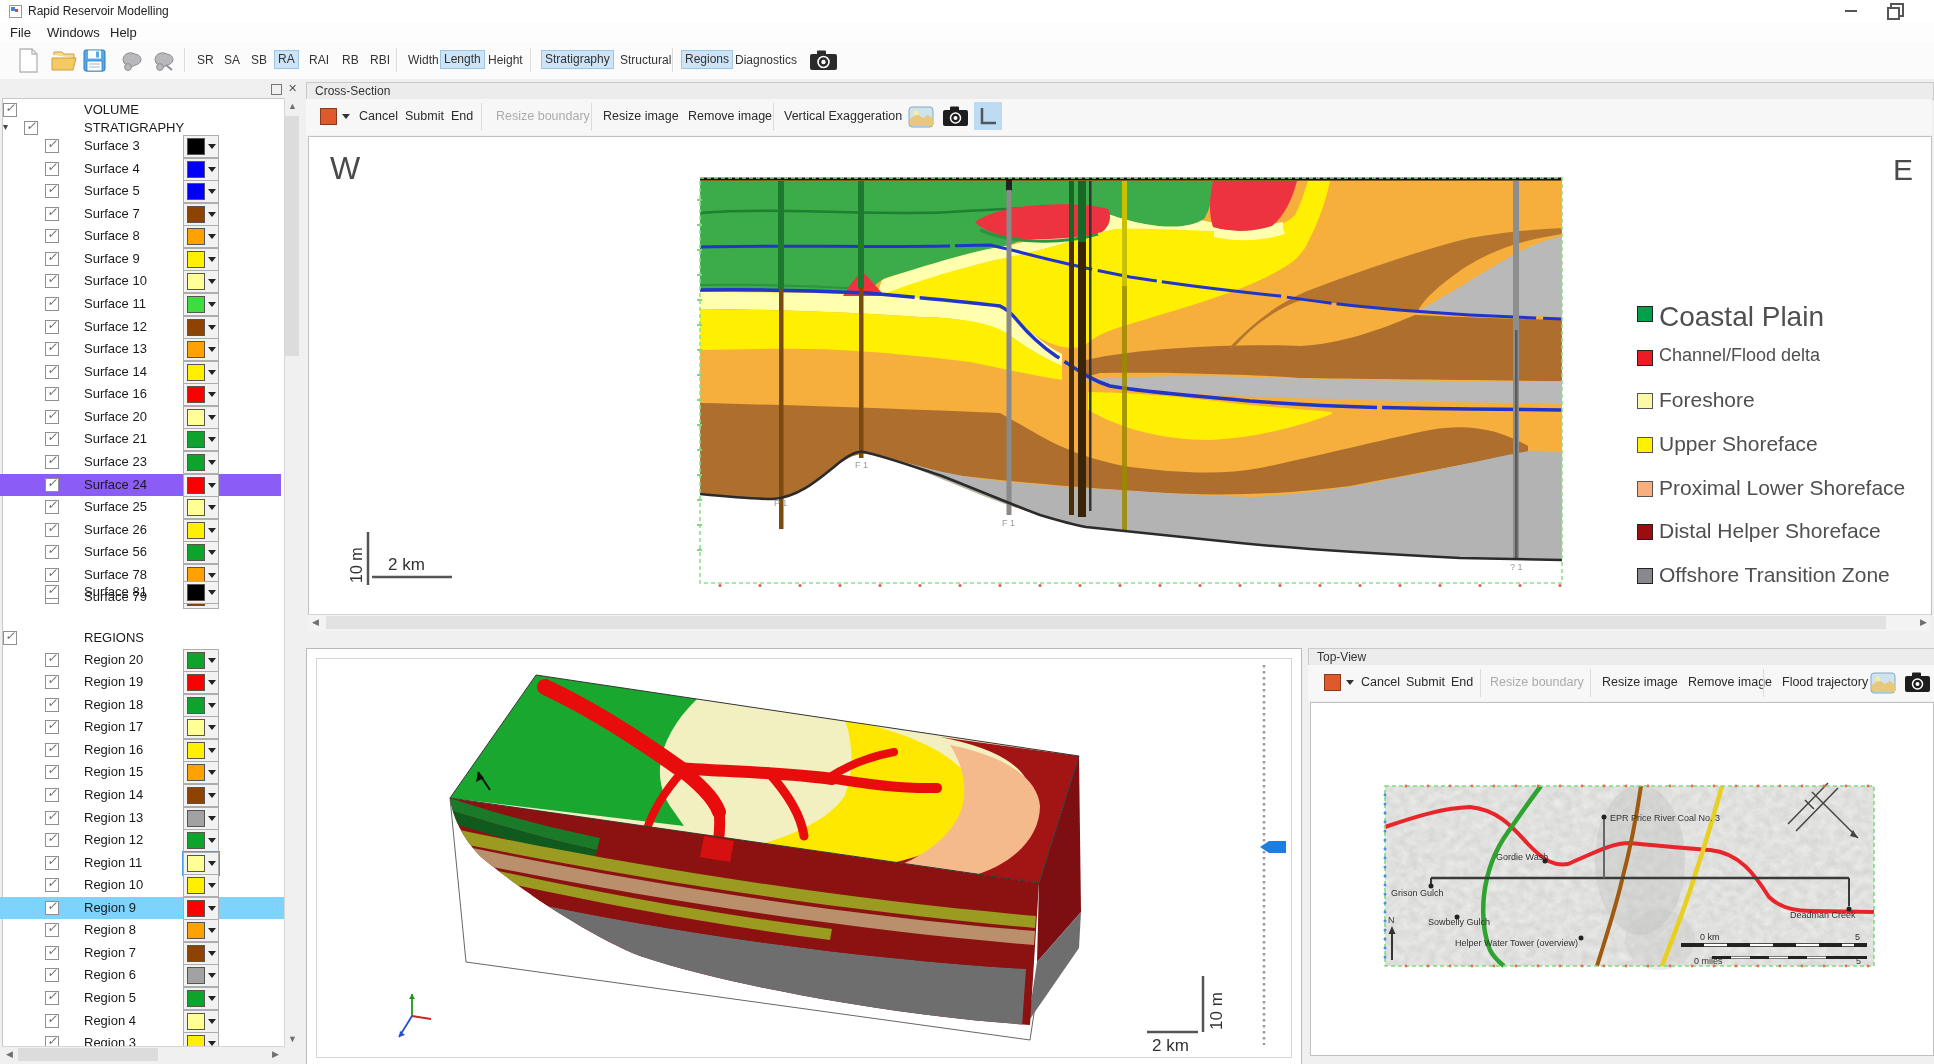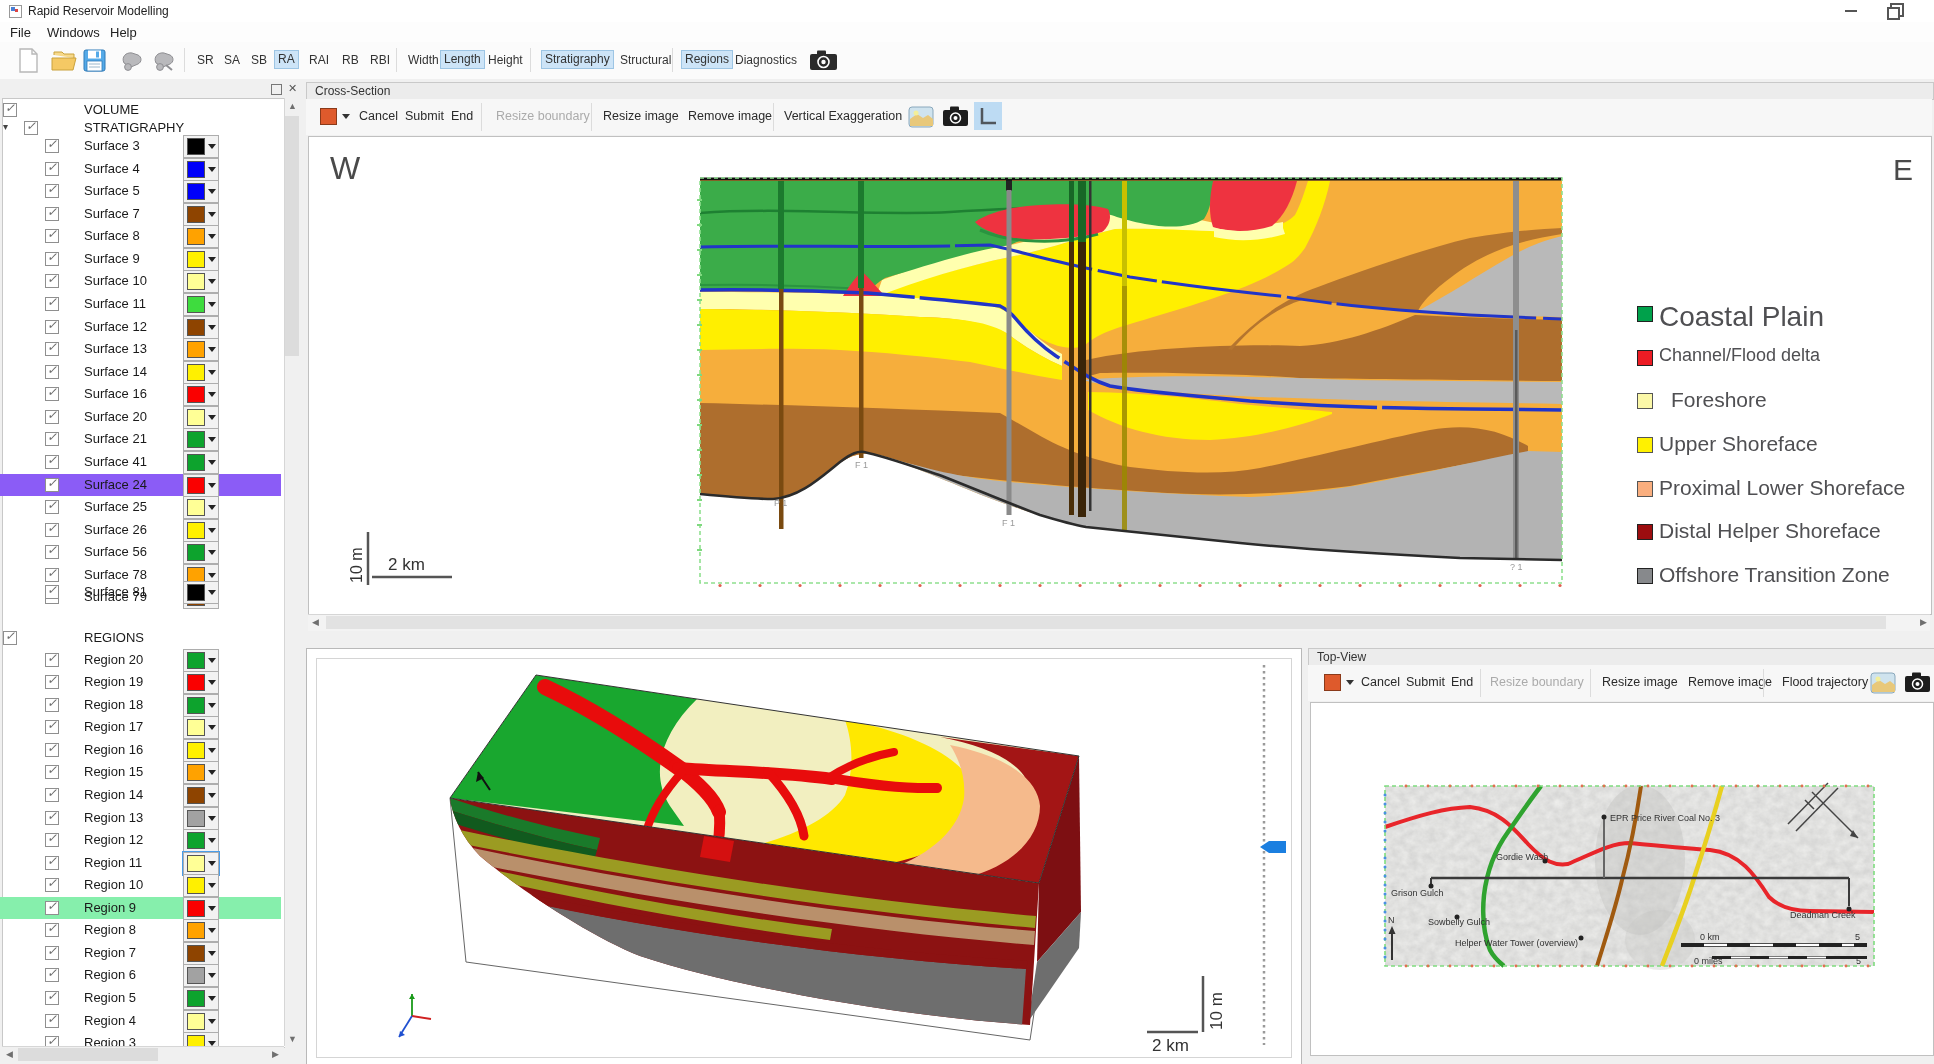--- a/index.html
+++ b/index.html
@@ -224,21 +224,21 @@
 <div class="tr" style="top:428px">
       <i class="cb" style="left:45px"></i>
       <span class="lab">Surface 21</span>
       <span class="sw">
         <span class="sq" style="background:#0da32d"></span>
         <i class="da"></i>
       </span>
     </div>
 <div class="tr" style="top:451px">
       <i class="cb" style="left:45px"></i>
-      <span class="lab">Surface 41</span>
+      <span class="lab">Surface 23</span>
       <span class="sw">
         <span class="sq" style="background:#0da32d"></span>
         <i class="da"></i>
       </span>
     </div>
 <div class="tr" style="top:474px;background:#8b5cf6;">
       <i class="cb" style="left:45px"></i>
       <span class="lab">Surface 24</span>
       <span class="sw">
         <span class="sq" style="background:#fa0000"></span>
@@ -378,21 +378,21 @@
       </span>
     </div>
 <div class="tr" style="top:874px">
       <i class="cb" style="left:45px"></i>
       <span class="lab">Region 10</span>
       <span class="sw">
         <span class="sq" style="background:#fff000"></span>
         <i class="da"></i>
       </span>
     </div>
-<div class="tr" style="top:897px;background:#86efac;">
+<div class="tr" style="top:897px;background:#7dd3fc;padding-left:11px;">
       <i class="cb" style="left:45px"></i>
       <span class="lab">Region 9</span>
       <span class="sw">
         <span class="sq" style="background:#fa0000"></span>
         <i class="da"></i>
       </span>
     </div>
 <div class="tr" style="top:919px">
       <i class="cb" style="left:45px"></i>
       <span class="lab">Region 8</span>
@@ -601,21 +601,21 @@
 <text x="362" y="583" font-size="16" fill="#333" font-family="Liberation Sans" transform="rotate(-90 362 583)">10 m</text>
 <line x1="372" y1="577" x2="452" y2="577" stroke="#555" stroke-width="2.5"></line>
 <text x="388" y="570" font-size="17" fill="#333" font-family="Liberation Sans">2 km</text>
 </svg>
 <div id="legend">
 <div class="abs" style="left:1637px;top:306px;width:14px;height:14px;background:#00A14B;border:1.5px solid #222;"></div>
 <div class="abs" style="left:1659px;top:301px;font-size:28px;color:#4f4f52;">Coastal Plain</div>
 <div class="abs" style="left:1637px;top:350px;width:14px;height:14px;background:#EC1C24;border:1.5px solid #222;"></div>
 <div class="abs" style="left:1659px;top:345px;font-size:18px;color:#4f4f52;">Channel/Flood delta</div>
 <div class="abs" style="left:1637px;top:393px;width:14px;height:14px;background:#FBF8A8;border:1.5px solid #555;"></div>
-<div class="abs" style="left:1659px;top:388px;font-size:21px;color:#4f4f52;margin-left:12px;">Foreshore</div>
+<div class="abs" style="left:1659px;top:388px;font-size:21px;color:#4f4f52;">Foreshore</div>
 <div class="abs" style="left:1637px;top:437px;width:14px;height:14px;background:#FFF100;border:1.5px solid #555;"></div>
 <div class="abs" style="left:1659px;top:432px;font-size:21px;color:#4f4f52;">Upper Shoreface</div>
 <div class="abs" style="left:1637px;top:481px;width:14px;height:14px;background:#F9AE7E;border:1.5px solid #555;"></div>
 <div class="abs" style="left:1659px;top:476px;font-size:21px;color:#4f4f52;">Proximal Lower Shoreface</div>
 <div class="abs" style="left:1637px;top:524px;width:14px;height:14px;background:#9C0D0F;border:1.5px solid #222;"></div>
 <div class="abs" style="left:1659px;top:519px;font-size:21px;color:#4f4f52;">Distal Helper Shoreface</div>
 <div class="abs" style="left:1637px;top:568px;width:14px;height:14px;background:#87898C;border:1.5px solid #222;"></div>
 <div class="abs" style="left:1659px;top:563px;font-size:21px;color:#4f4f52;">Offshore Transition Zone</div>
 </div>
 

